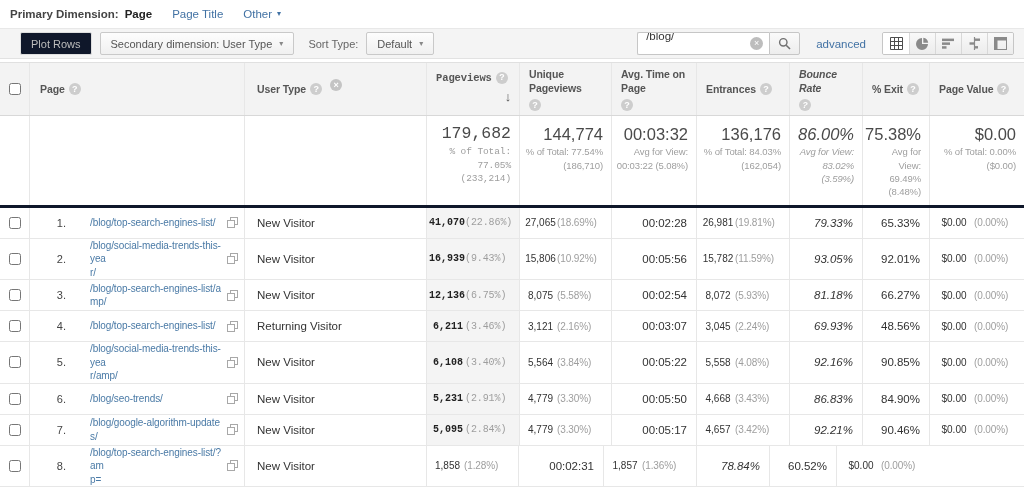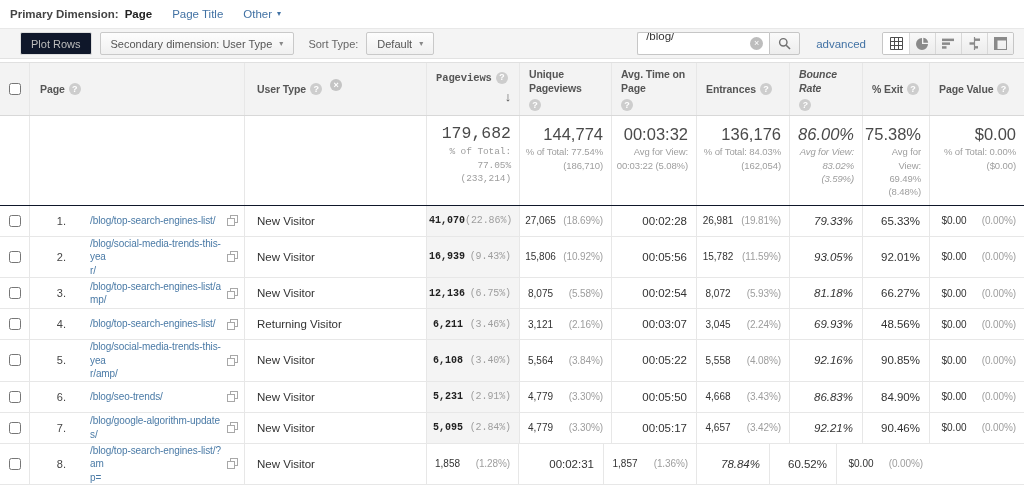--- a/index.html
+++ b/index.html
@@ -60,36 +60,36 @@
   .thead { background:#f3f3f3; border-bottom:1px solid #d8d8d8; min-height:39px; }
   .thead .cell { font-weight:bold; color:#555; font-size:10.5px; letter-spacing:-0.1px; }
   .hl { display:flex; align-items:center; flex-wrap:wrap; gap:4px 4px; width:100%; padding:4px 5px 4px 0; line-height:1.35; cursor:pointer; }
   .c-pv .hl, .c-upv .hl, .c-time .hl, .c-ent .hl, .c-bounce .hl, .c-exit .hl, .c-val .hl { padding-left:9px; }
   .qmark { display:inline-block; width:12px; height:12px; border-radius:50%; background:#cdcdcd; color:#fff;
            font-size:9px; line-height:12px; text-align:center; font-weight:bold; flex-shrink:0; cursor:pointer; }
   .rm-icon { display:inline-block; width:12px; height:12px; border-radius:50%; background:#c4c4c4; color:#fff;
              font-size:9px; line-height:12px; text-align:center; font-weight:bold; margin-left:4px; position:relative; top:-4px; cursor:pointer; }
   .sort-arrow { margin-left:auto; font-size:13px; color:#555; font-weight:bold; padding-right:2px; cursor:pointer; }
 
-  .totals { background:#fff; border-bottom:1px solid #0f172a; min-height:67px; }
+  .totals { background:#fff; border-bottom:3px solid #0f172a; min-height:67px; }
   .totals .cell { flex-direction:column; align-items:flex-end; justify-content:flex-start; padding:9px 8px 6px 4px; }
   .tot-v { font-size:16.5px; color:#4a4a4a; line-height:1.15; white-space:nowrap; }
   .tot-s { font-size:9.5px; color:#9e9e9e; text-align:right; white-space:pre-line; line-height:1.4; margin-top:1px; letter-spacing:-0.1px; }
 
   .drow { border-bottom:1px solid #e7e7e7; min-height:31px; background:#fff; }
   .drow .c-pv { background:#f4f4f4; }
   .row-num { width:26px; text-align:right; color:#444; font-size:11px; flex-shrink:0; }
   .page-link { color:#4a7aa6; font-size:10px; letter-spacing:-0.1px; line-height:1.35; white-space:pre-line;
                margin-left:24px; flex:1; word-break:break-all; }
   .link-icon { margin:0 6px 0 4px; flex-shrink:0; display:inline-flex; cursor:pointer; }
   .user-val { font-size:11.5px; color:#333; }
   .num-pair { display:flex; width:100%; align-items:baseline; justify-content:flex-end; padding:0 8px 0 4px; }
   .nv { text-align:center; flex:1; color:#333; font-size:10px; white-space:nowrap; }
   .c-pv .nv { font-weight:bold; color:#222; }
-  .np { width:46px; text-align:right; color:#9e9e9e; font-size:10px; flex-shrink:0; letter-spacing:-0.1px; }
+  .np { width:46px; text-align:left; color:#9e9e9e; font-size:10px; flex-shrink:0; letter-spacing:-0.1px; }
   .c-val .np { width:42px; }
   .single { width:100%; text-align:right; padding-right:9px; font-size:11.5px; color:#333; white-space:nowrap; }
   input[type="checkbox"] { width:12px; height:12px; margin:0; cursor:pointer; }
 </style>
 </head>
 <body>
 
 <div>
 
   <div class="dim-bar">

